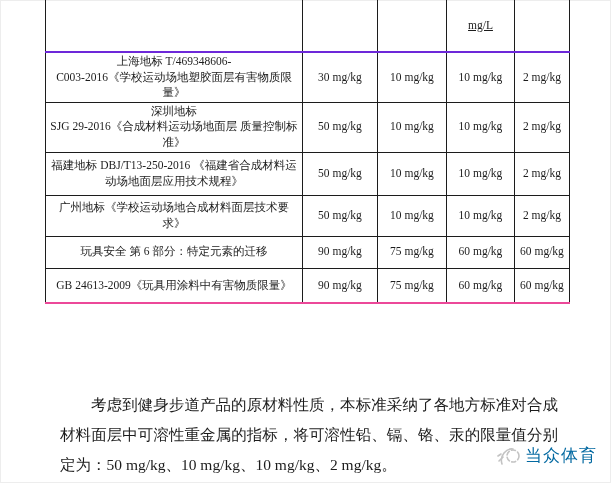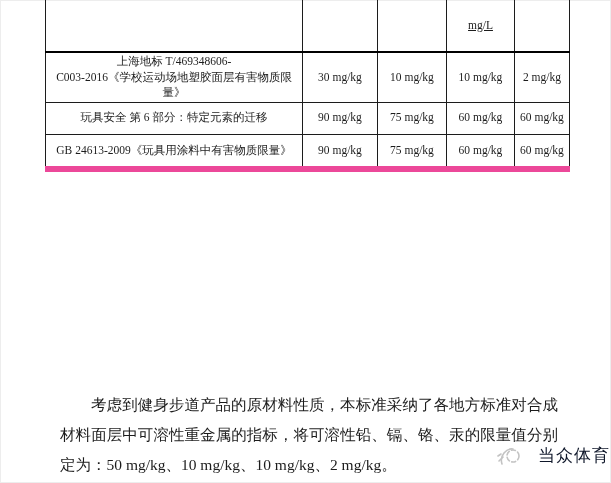--- a/index.html
+++ b/index.html
@@ -38,40 +38,40 @@
   tr.r0{height:52px}
   tr.r1{height:41px}
   tr.r2{height:50px}
   tr.r3{height:43px}
   tr.r4{height:54px}
   tr.r5{height:41px}
   tr.r6{height:37px}
   tr.r7{height:32px}
   tr.r8{height:35px}
   
-  tr.r0 td{border-top:none;border-bottom:2px solid #000000;text-decoration:underline;}
-  tr.r8 td{border-bottom:6px solid #ec4899;}
+  tr.r0 td{border-top:none;border-bottom:2px solid #6d28d9;text-decoration:underline;}
+  tr.r8 td{border-bottom:2px solid #ec4899;}
   .para{
     position:absolute;
     left:60px;top:390px;
     width:498px;
     font-size:15.5px;
     line-height:30px;
     text-indent:2em;
     text-align:justify;
     color:#1c1c1c;
     margin:0;
   }
   .watermark{
     position:absolute;
     left:497px;top:444px;
     display:flex;
     align-items:center;
-    gap:15px;
-    color:#0f172a;
+    gap:2px;
+    color:#0369a1;
     font-size:17px;
     letter-spacing:1px;
     white-space:nowrap;
   }
   .watermark svg{display:block;}
 </style>
 </head>
 <body>
 
 <div class="page">
@@ -95,23 +95,47 @@
 
       <tr class="r1">
         <td class="name">上海地标 T/469348606-
 C003-2016《学校运动场地塑胶面层有害物质限量》</td>
         <td>30 mg/kg</td>
         <td>10 mg/kg</td>
         <td>10 mg/kg</td>
         <td>2 mg/kg</td>
       </tr>
 
+      <tr class="r2">
+        <td class="name">深圳地标
+SJG 29-2016《合成材料运动场地面层 质量控制标
+准》</td>
+        <td>50 mg/kg</td>
+        <td>10 mg/kg</td>
+        <td>10 mg/kg</td>
+        <td>2 mg/kg</td>
+      </tr>
+
+      <tr class="r3">
+        <td class="name">福建地标 DBJ/T13-250-2016 《福建省合成材料运
+动场地面层应用技术规程》</td>
+        <td>50 mg/kg</td>
+        <td>10 mg/kg</td>
+        <td>10 mg/kg</td>
+        <td>2 mg/kg</td>
+      </tr>
 
 
-
+      <tr class="r5">
+        <td class="name">广州地标《学校运动场地合成材料面层技术要求》</td>
+        <td>50 mg/kg</td>
+        <td>10 mg/kg</td>
+        <td>10 mg/kg</td>
+        <td>2 mg/kg</td>
+      </tr>
 
 
       <tr class="r7">
         <td class="name">玩具安全 第 6 部分：特定元素的迁移</td>
         <td>90 mg/kg</td>
         <td>75 mg/kg</td>
         <td>60 mg/kg</td>
         <td>60 mg/kg</td>
       </tr>
 

